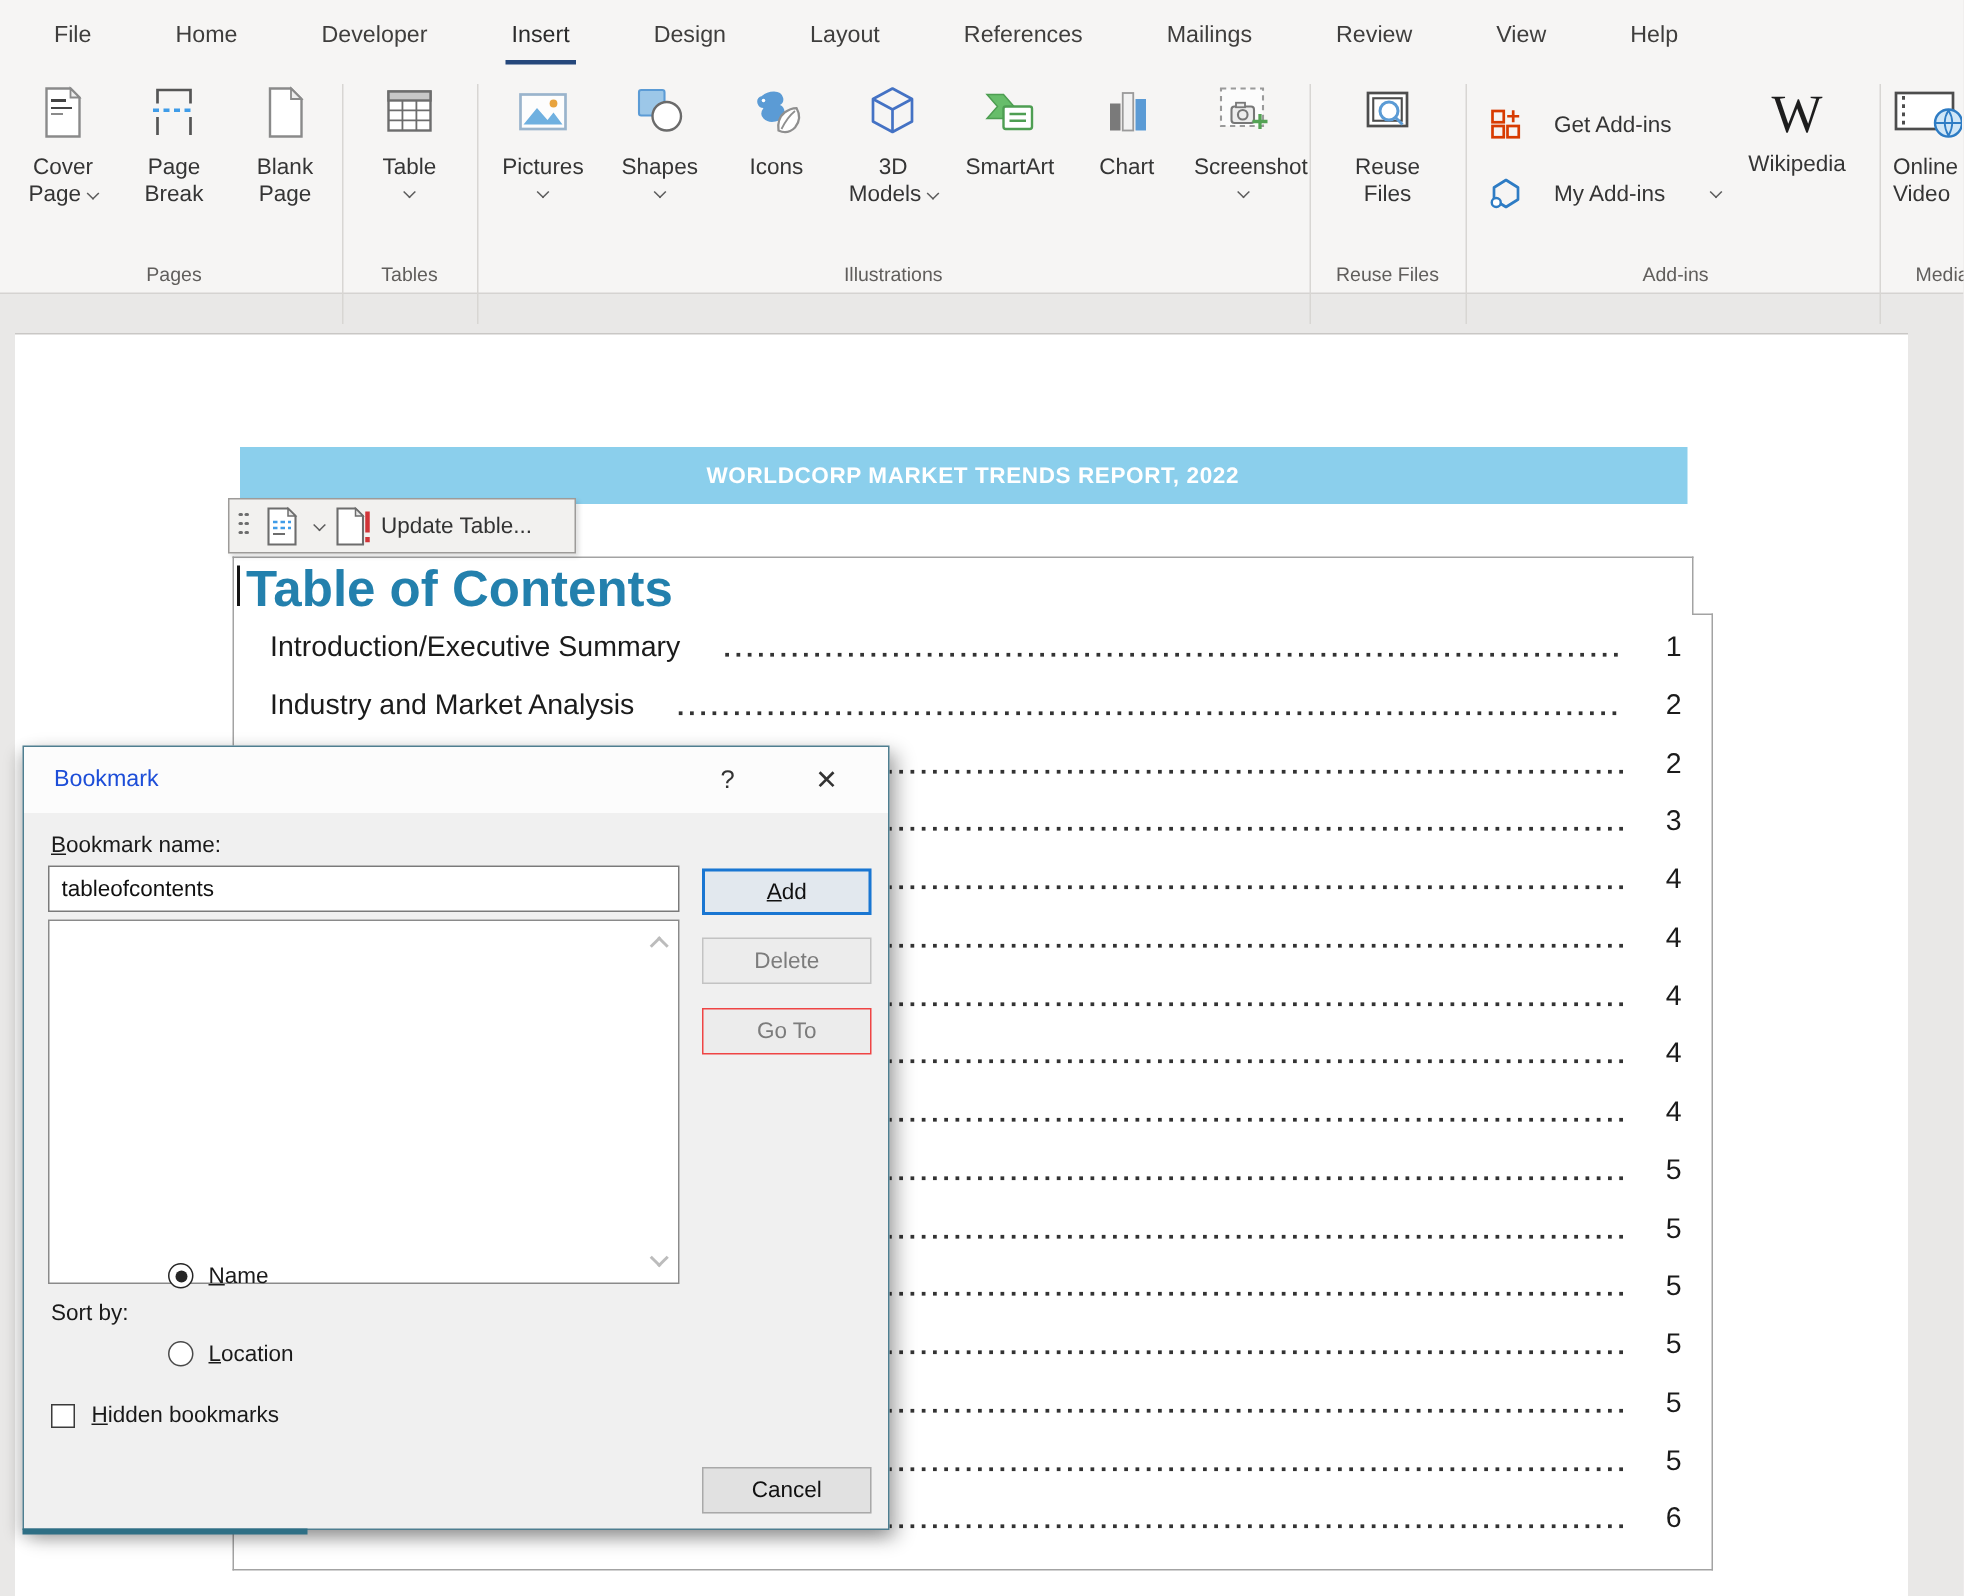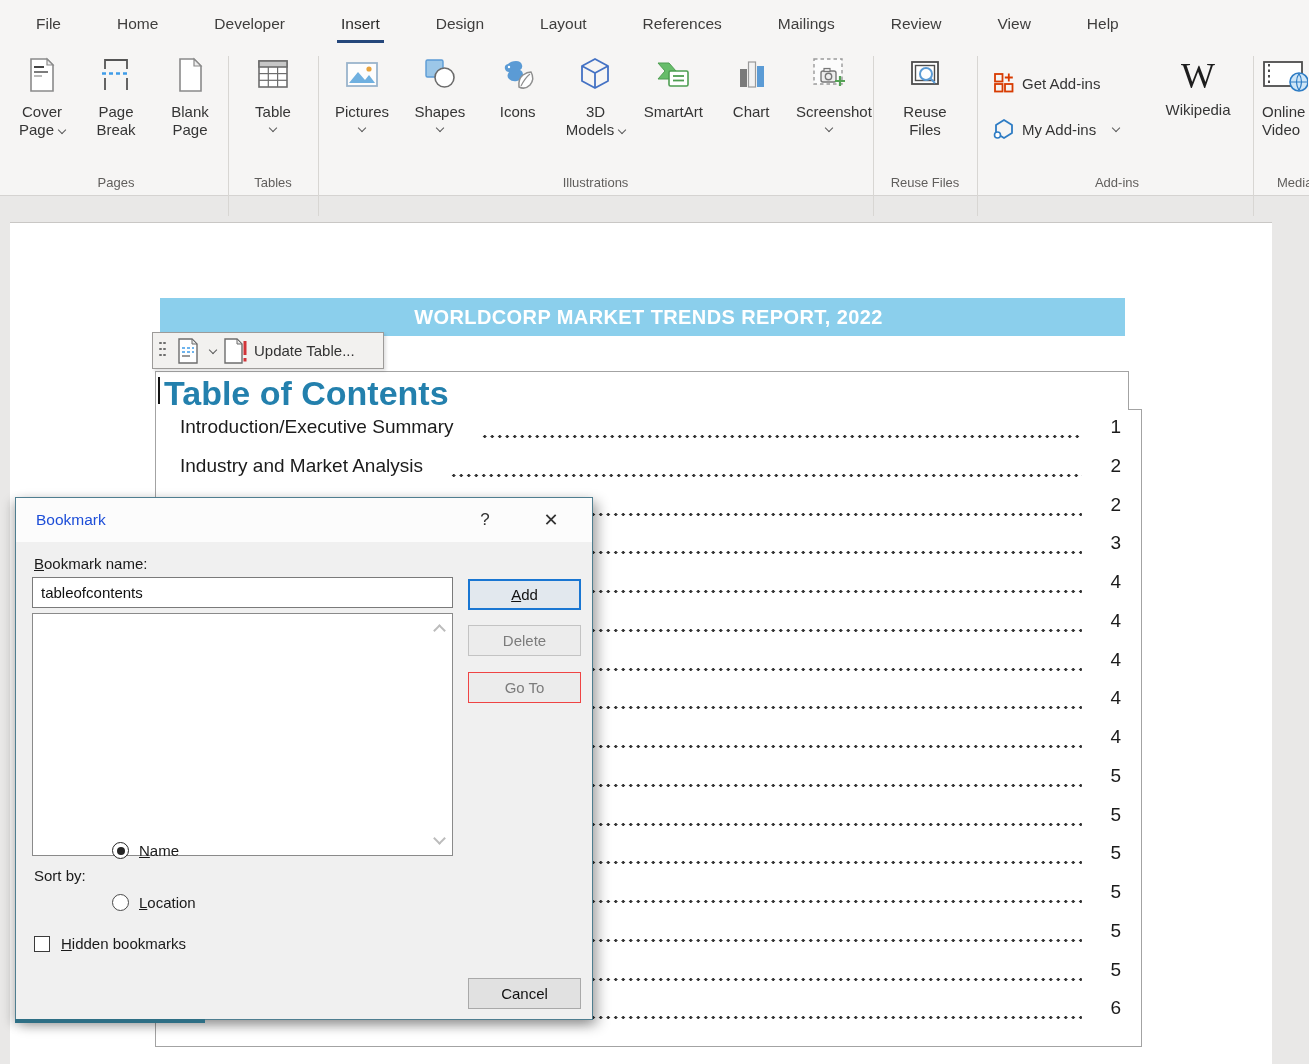--- a/index.html
+++ b/index.html
@@ -23,48 +23,48 @@
 
   .big-btn { width:64px; display:flex; flex-direction:column; align-items:center;
     font-size:15px; color:#353535; text-align:center; cursor:default; }
   .big-btn .icon { height:50px; display:flex; align-items:center; justify-content:center; }
   .big-btn .lbl { margin-top:3px; line-height:17.5px; max-width:66px; }
   .chv { display:inline-block; width:6px; height:6px; border-right:1.6px solid #5b5b5b;
     border-bottom:1.6px solid #5b5b5b; transform:rotate(45deg); margin-left:5px; margin-bottom:2px; }
   .chv-block { display:block; margin:4px auto 0; width:6px; height:6px;
     border-right:1.6px solid #5b5b5b; border-bottom:1.6px solid #5b5b5b; transform:rotate(45deg); }
 
-  .small-btn { display:flex; align-items:center; gap:7px; font-size:15px; color:#353535; height:26px; white-space:nowrap; }
+  .small-btn { display:flex; align-items:center; gap:21px; font-size:15px; color:#353535; height:26px; white-space:nowrap; }
   #addins-stack { position:absolute; left:12px; top:24px; display:flex; flex-direction:column; gap:20px; }
   #wikipedia-btn { position:absolute; left:178px; top:8px; width:78px; }
   .wiki-w { font-family:"Liberation Serif", serif; font-size:36px; color:#1d1d1d; line-height:40px; }
 
   
   #doc-bg { position:absolute; top:197px; left:0; width:1309px; height:867px; background:#e9e8e7; }
   #page { position:absolute; top:222px; left:10px; width:1262px; height:842px;
     background:#ffffff; border-top:1px solid #c9c7c5; z-index:1; }
 
   #banner { position:absolute; left:160px; top:298px; width:965px; height:38px; background:#8bcfec;
-    color:#ffffff; font-size:20px; font-weight:bold; letter-spacing:.4px;
+    color:#ffffff; font-size:15px; font-weight:bold; letter-spacing:.4px;
     display:flex; align-items:center; justify-content:center; z-index:2;padding-left:12px; }
 
   #update-bar { position:absolute; left:152px; top:332px; width:232px; height:37px;
     background:#f2f1ef; border:1px solid #9d9b99; box-shadow:2px 2px 3px rgba(0,0,0,.12);
     display:flex; align-items:center; padding:0 8px 0 6px; gap:6px; z-index:3; }
   #grip { display:grid; grid-template-columns:repeat(2,4px); grid-auto-rows:6px; width:10px; }
   #grip i { width:2.5px; height:2.5px; background:#6d6d6d; border-radius:50%; }
   #update-label { font-size:15px; color:#333; white-space:nowrap; }
 
   .tocline { position:absolute; background:#a3a3a3; z-index:2; }
   #caret { position:absolute; left:158px; top:377px; width:2px; height:27px; background:#141414; z-index:3; }
   #toc-heading { position:absolute; left:164px; top:374px; font-size:34px; font-weight:bold;
     color:#2380ad; z-index:2; white-space:nowrap; }
 
   .toc-row { position:absolute; left:180px; width:941px; height:27px;
-    display:flex; z-index:2;gap:24px; }
+    display:flex; align-items:flex-end; z-index:2;gap:24px; }
   .toc-label { font-size:19px; color:#1b1b1b; white-space:nowrap; padding-right:3px; }
   .toc-dots { flex:1; align-self:stretch;
     background-image:radial-gradient(circle, #333 1.4px, transparent 1.55px);
     background-repeat:repeat-x; background-size:7.5px 5px; background-position:0 calc(100% - 4px); }
   .toc-page { font-size:19px; color:#1b1b1b; padding-left:4px; }
 
   
   #dialog { position:absolute; left:15px; top:497px; width:578px; height:523px; background:#f0f0f0;
     border:1px solid #4f7e90; z-index:10;
     box-shadow:5px 5px 12px rgba(0,0,0,.32), -4px 4px 10px rgba(0,0,0,.18); }

